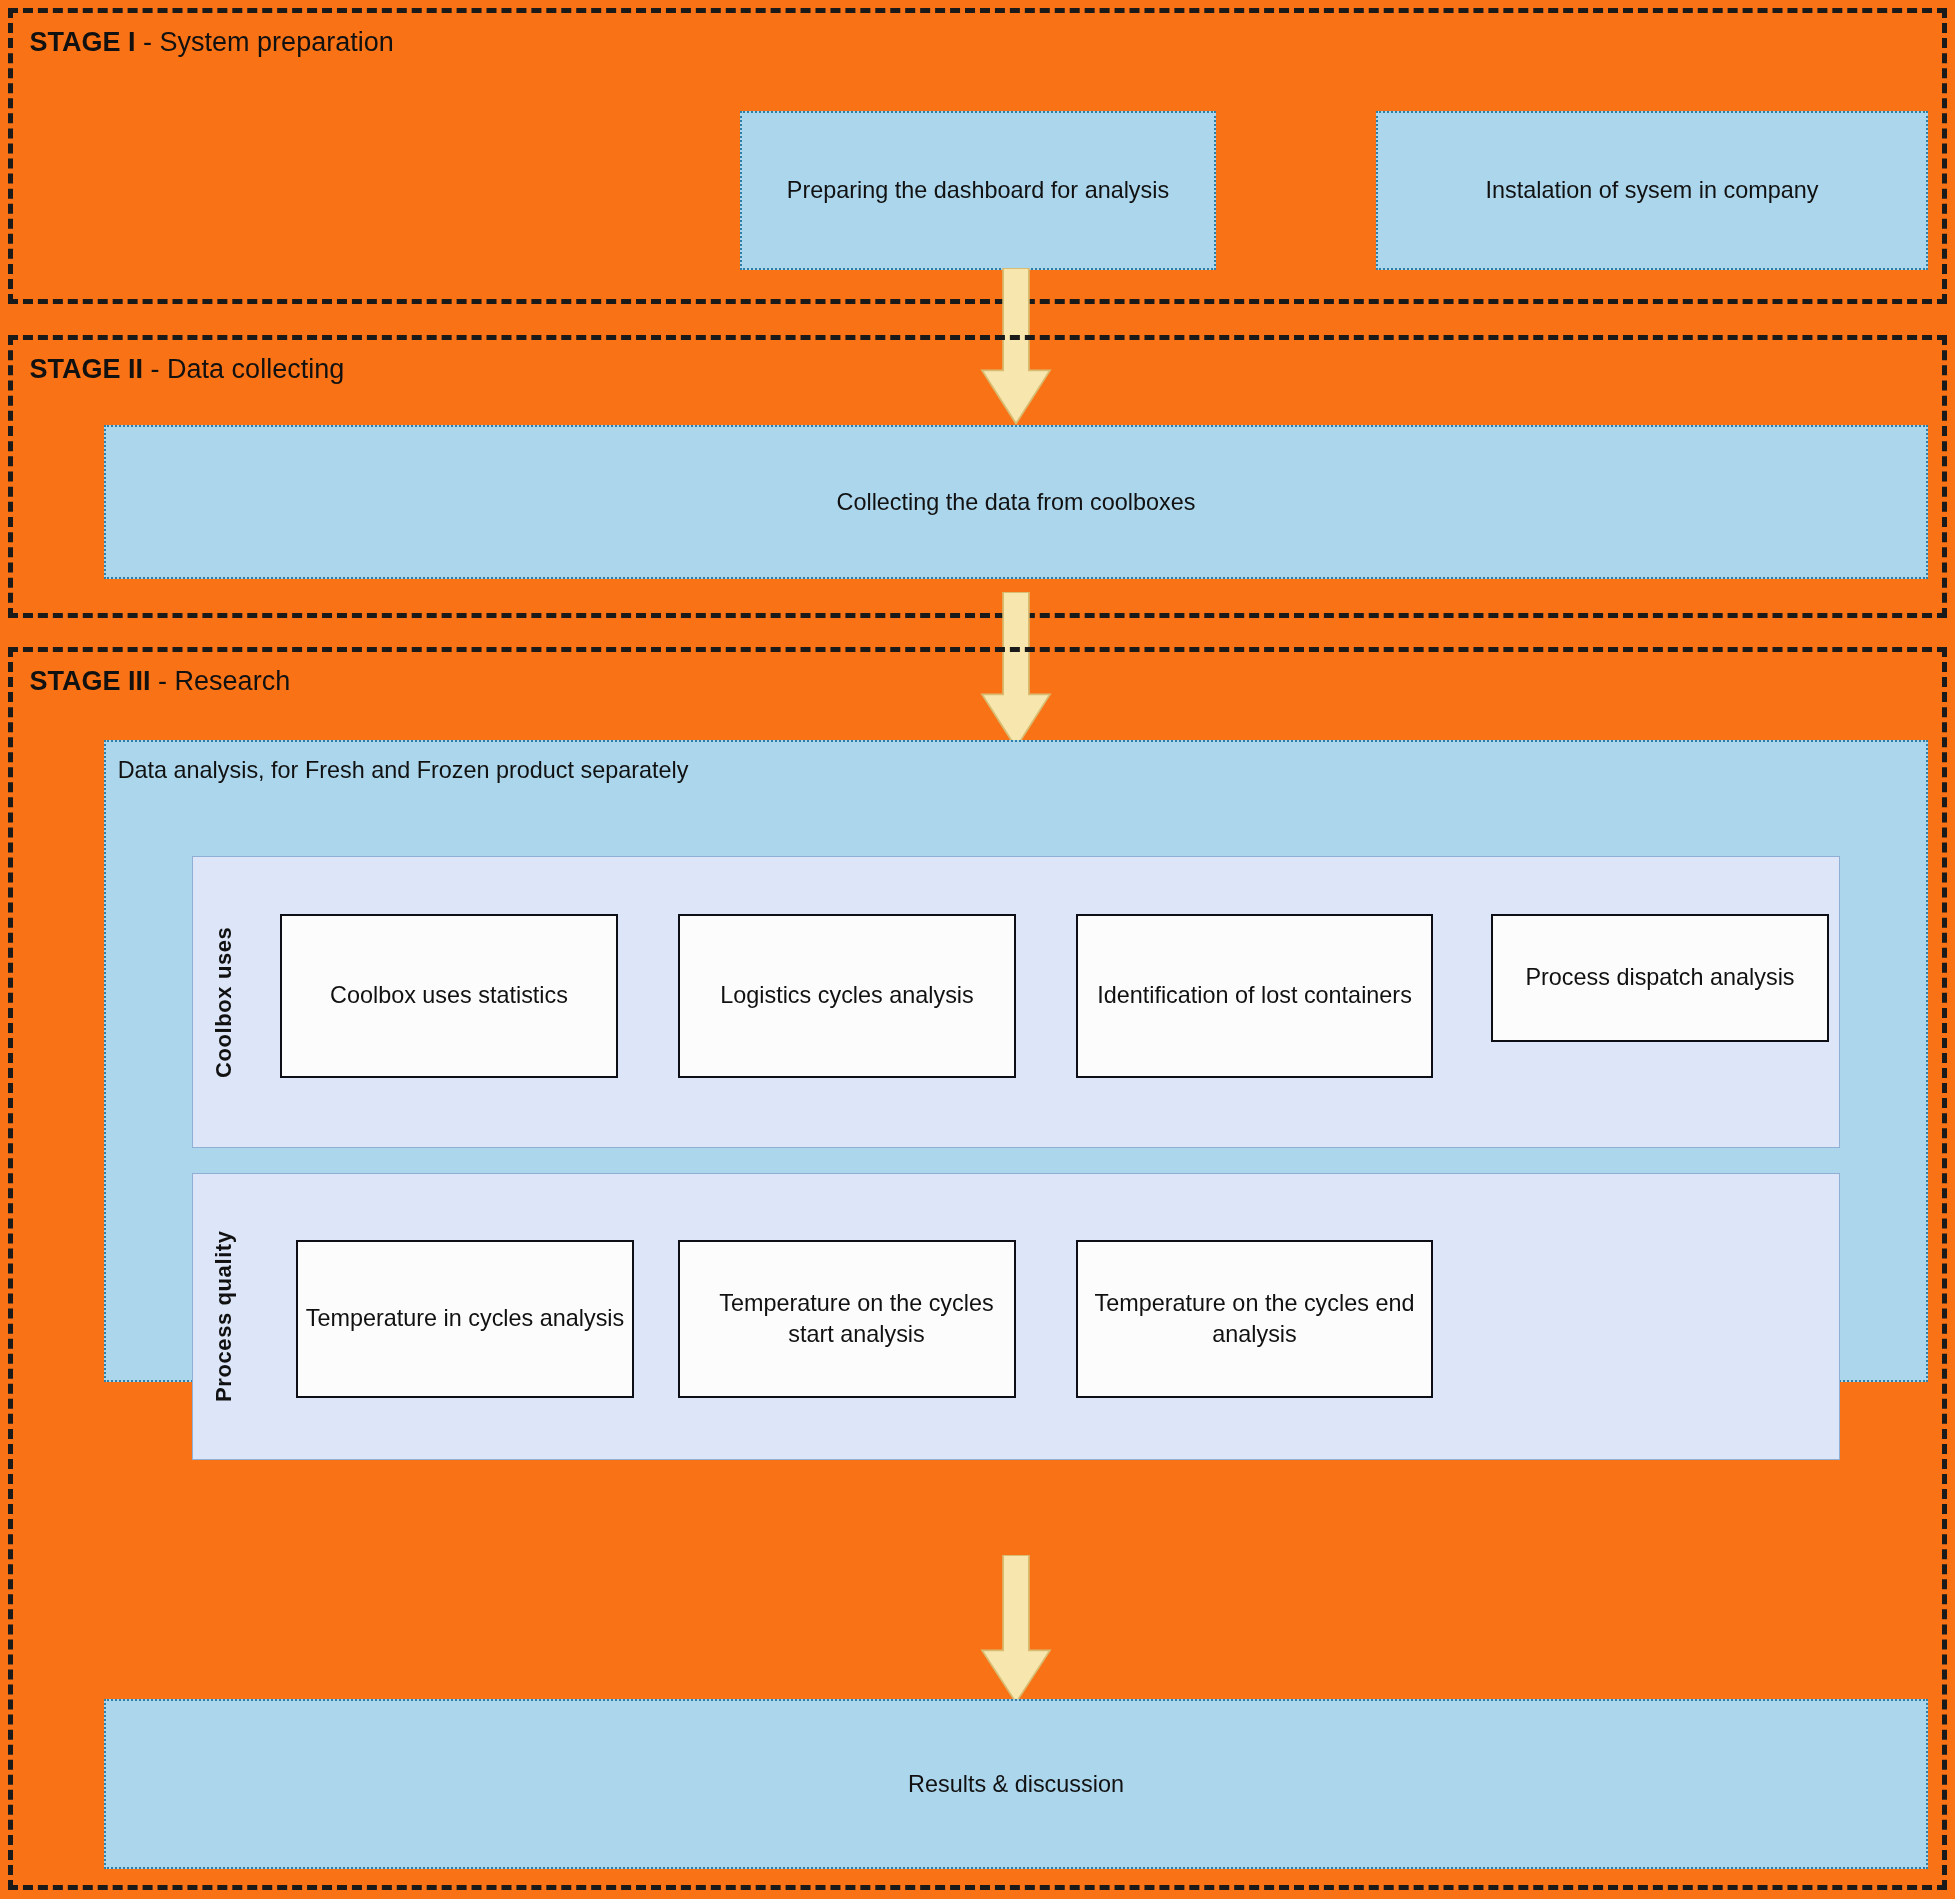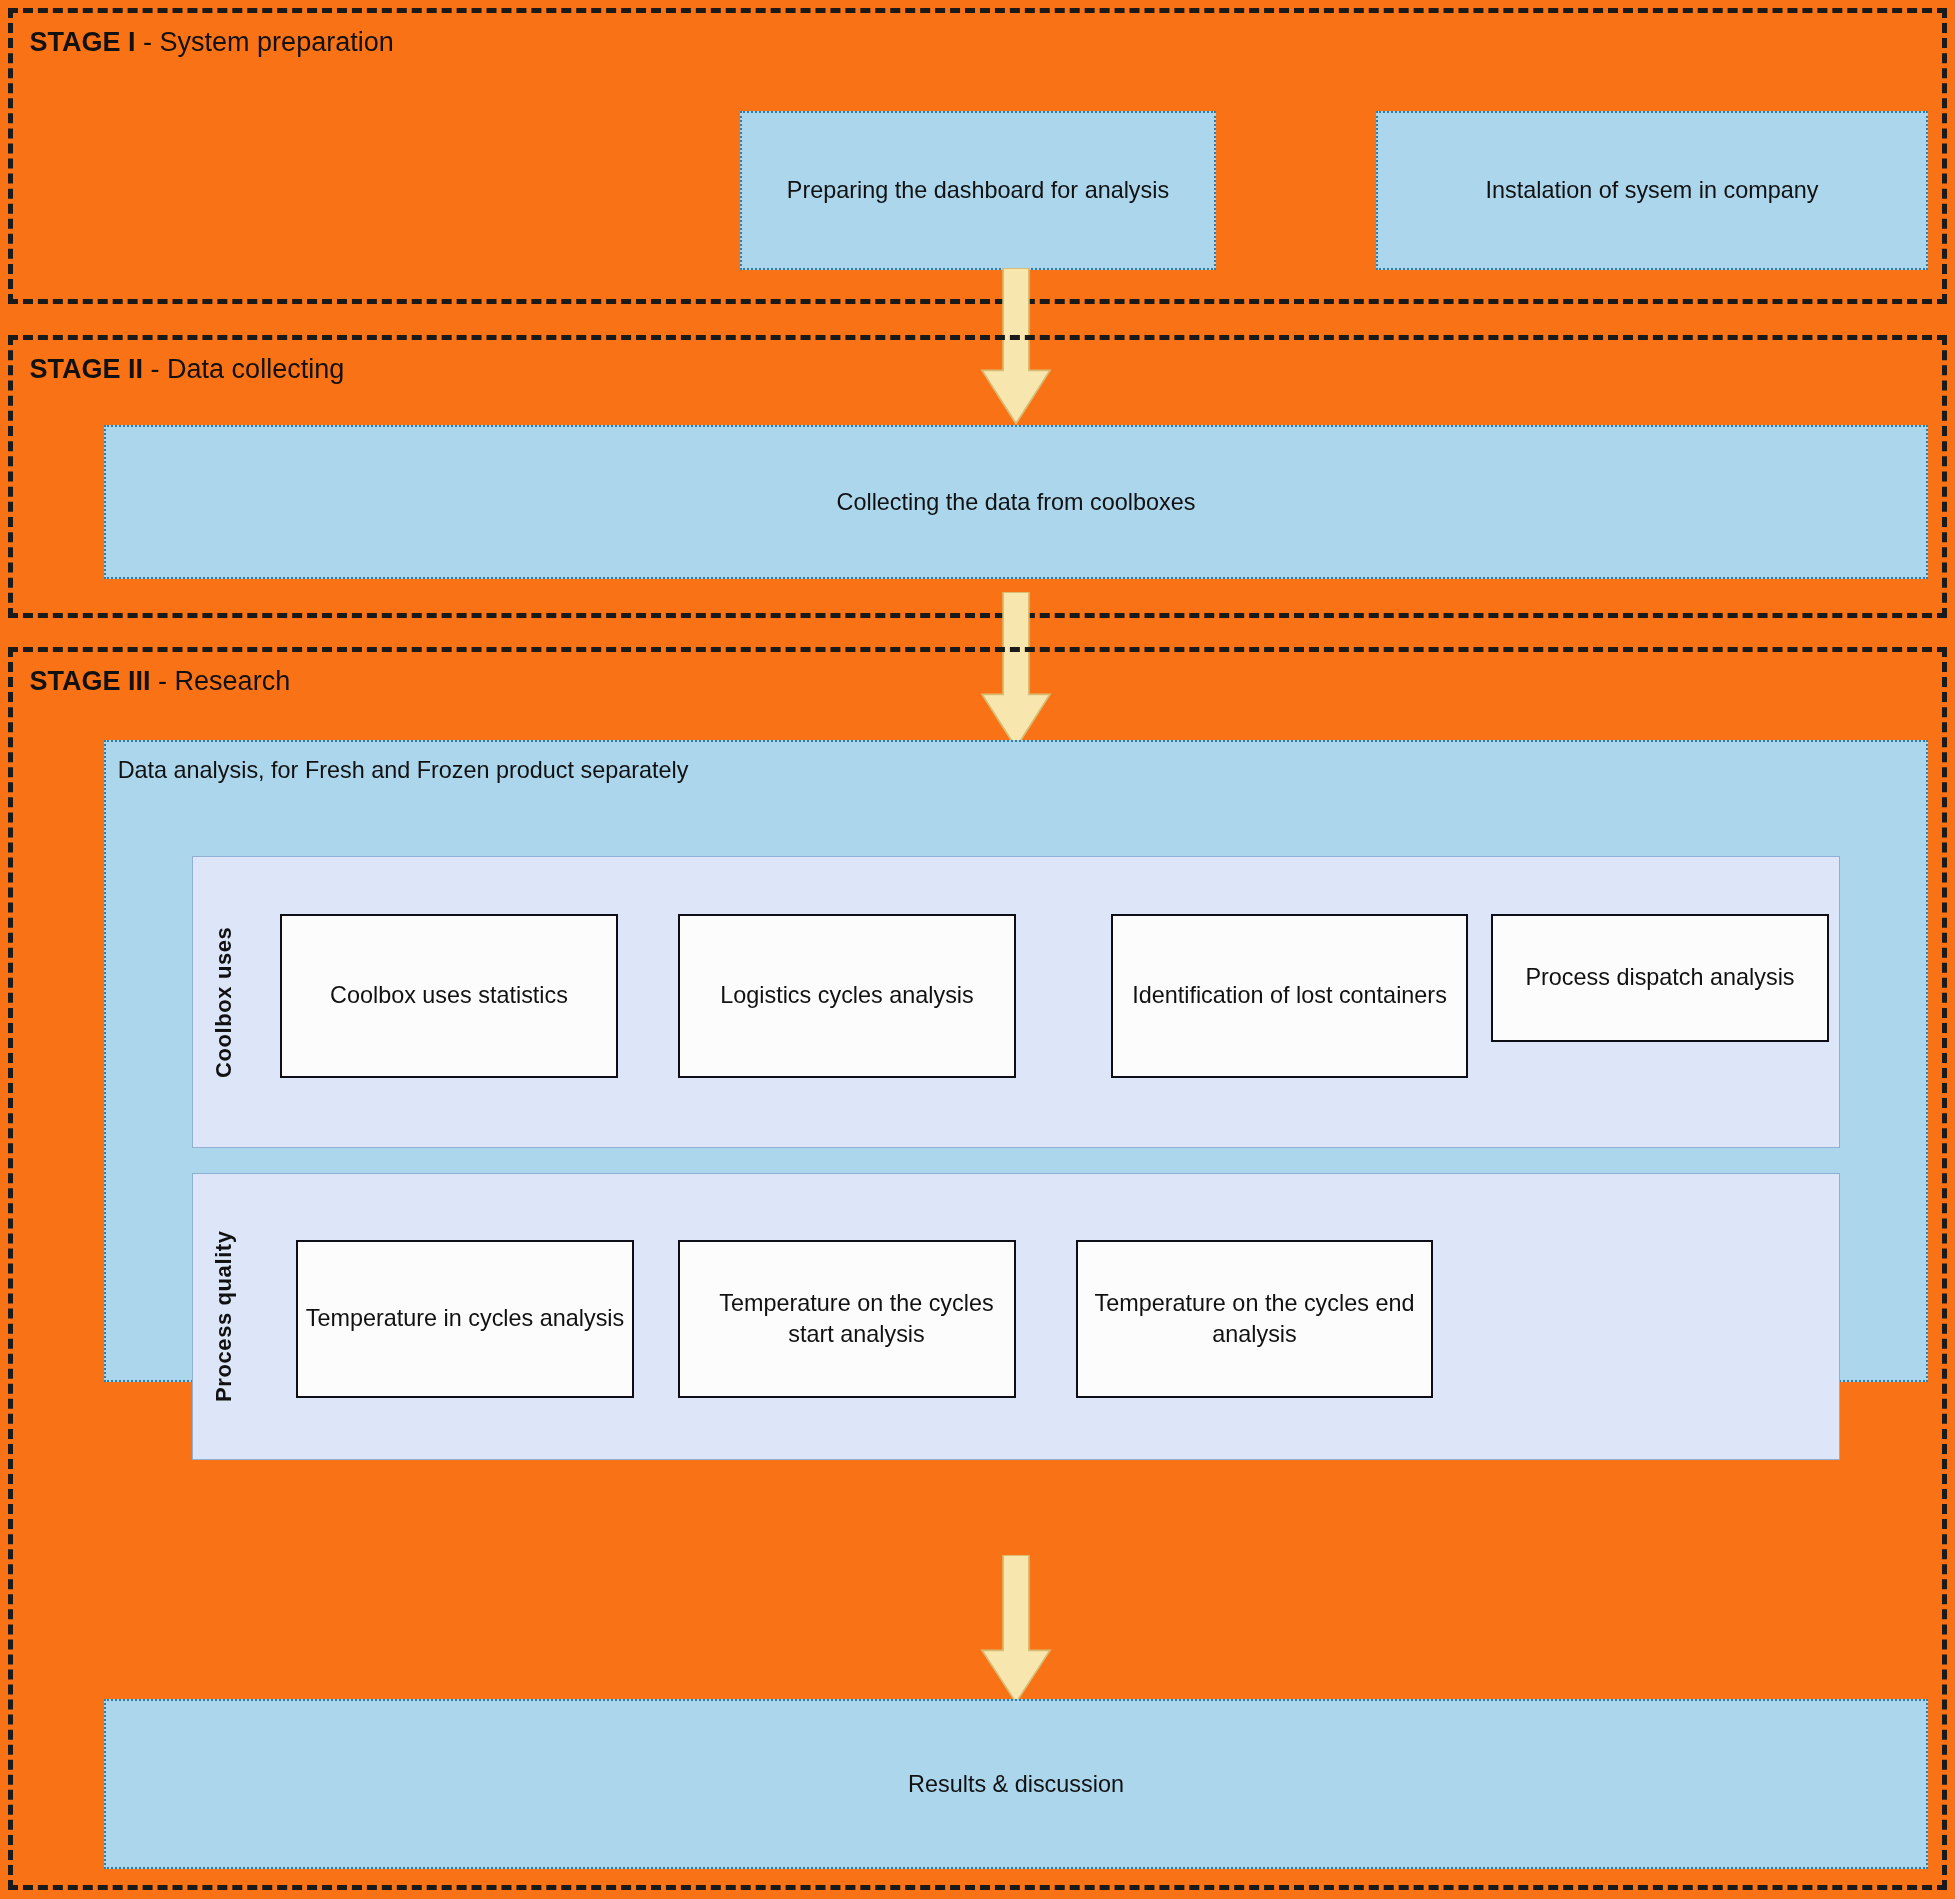--- a/index.html
+++ b/index.html
@@ -173,21 +173,21 @@
   </div>
 
   <div class="leafbox" style="left:280px; top:914px; width:338px; height:164px;">
     <span>Coolbox uses statistics</span>
   </div>
 
   <div class="leafbox" style="left:678px; top:914px; width:338px; height:164px;">
     <span>Logistics cycles analysis</span>
   </div>
 
-  <div class="leafbox" style="left:1076px; top:914px; width:357px; height:164px;margin-left:35px;">
+  <div class="leafbox" style="left:1076px; top:914px; width:357px; height:164px;">
     <span>Identification of lost containers</span>
   </div>
 
   <div class="leafbox" style="left:1491px; top:914px; width:338px; height:128px;">
     <span>Process dispatch analysis</span>
   </div>
 
   <div class="panel" style="left:192px; top:1173px; width:1648px; height:287px;">
     <div class="panel-label-slot">
       <div class="panel-label">Process quality</div>

